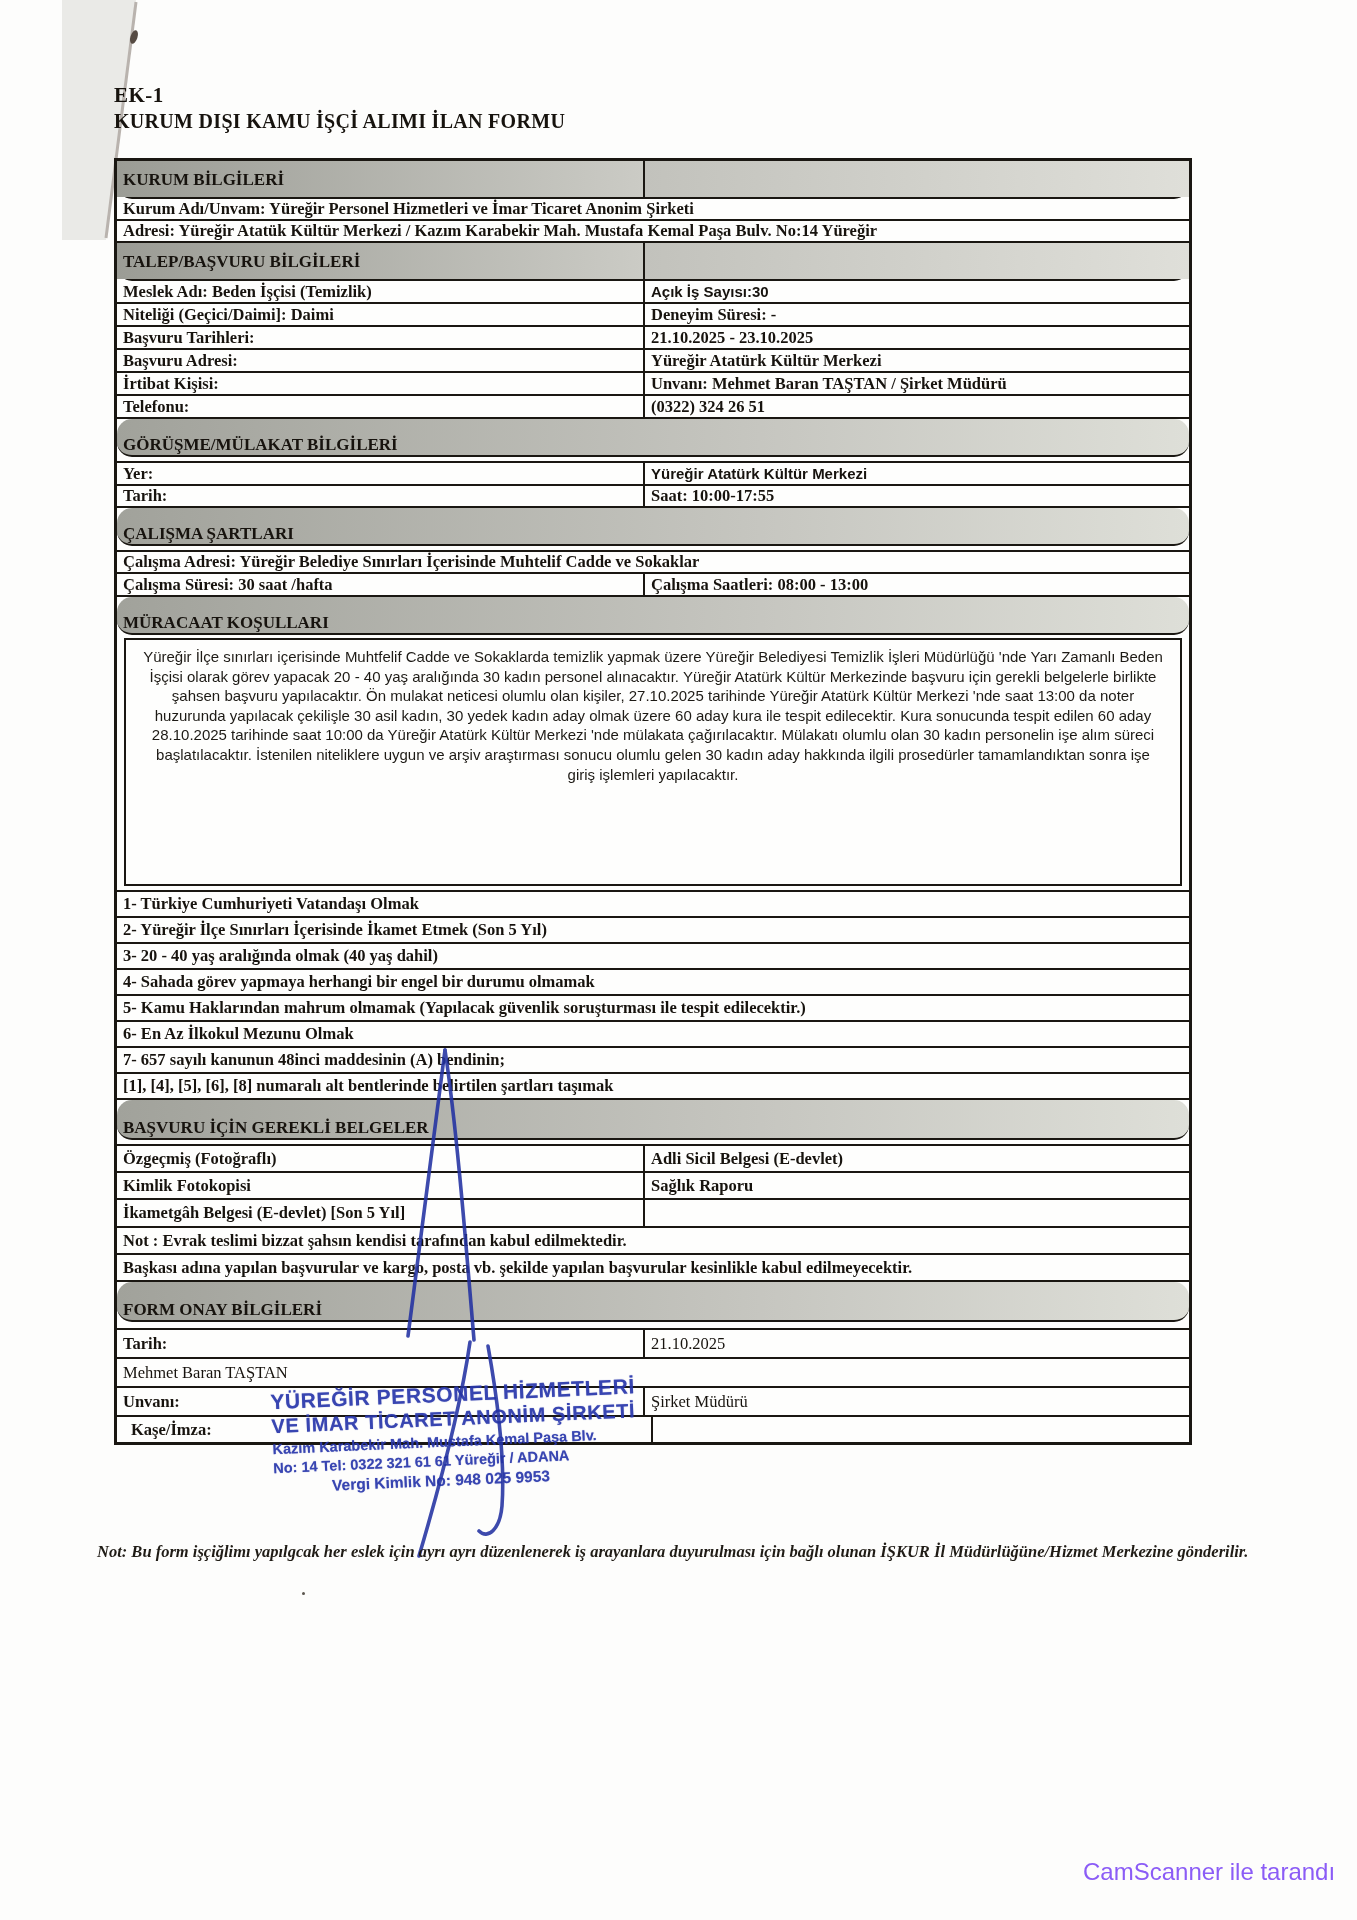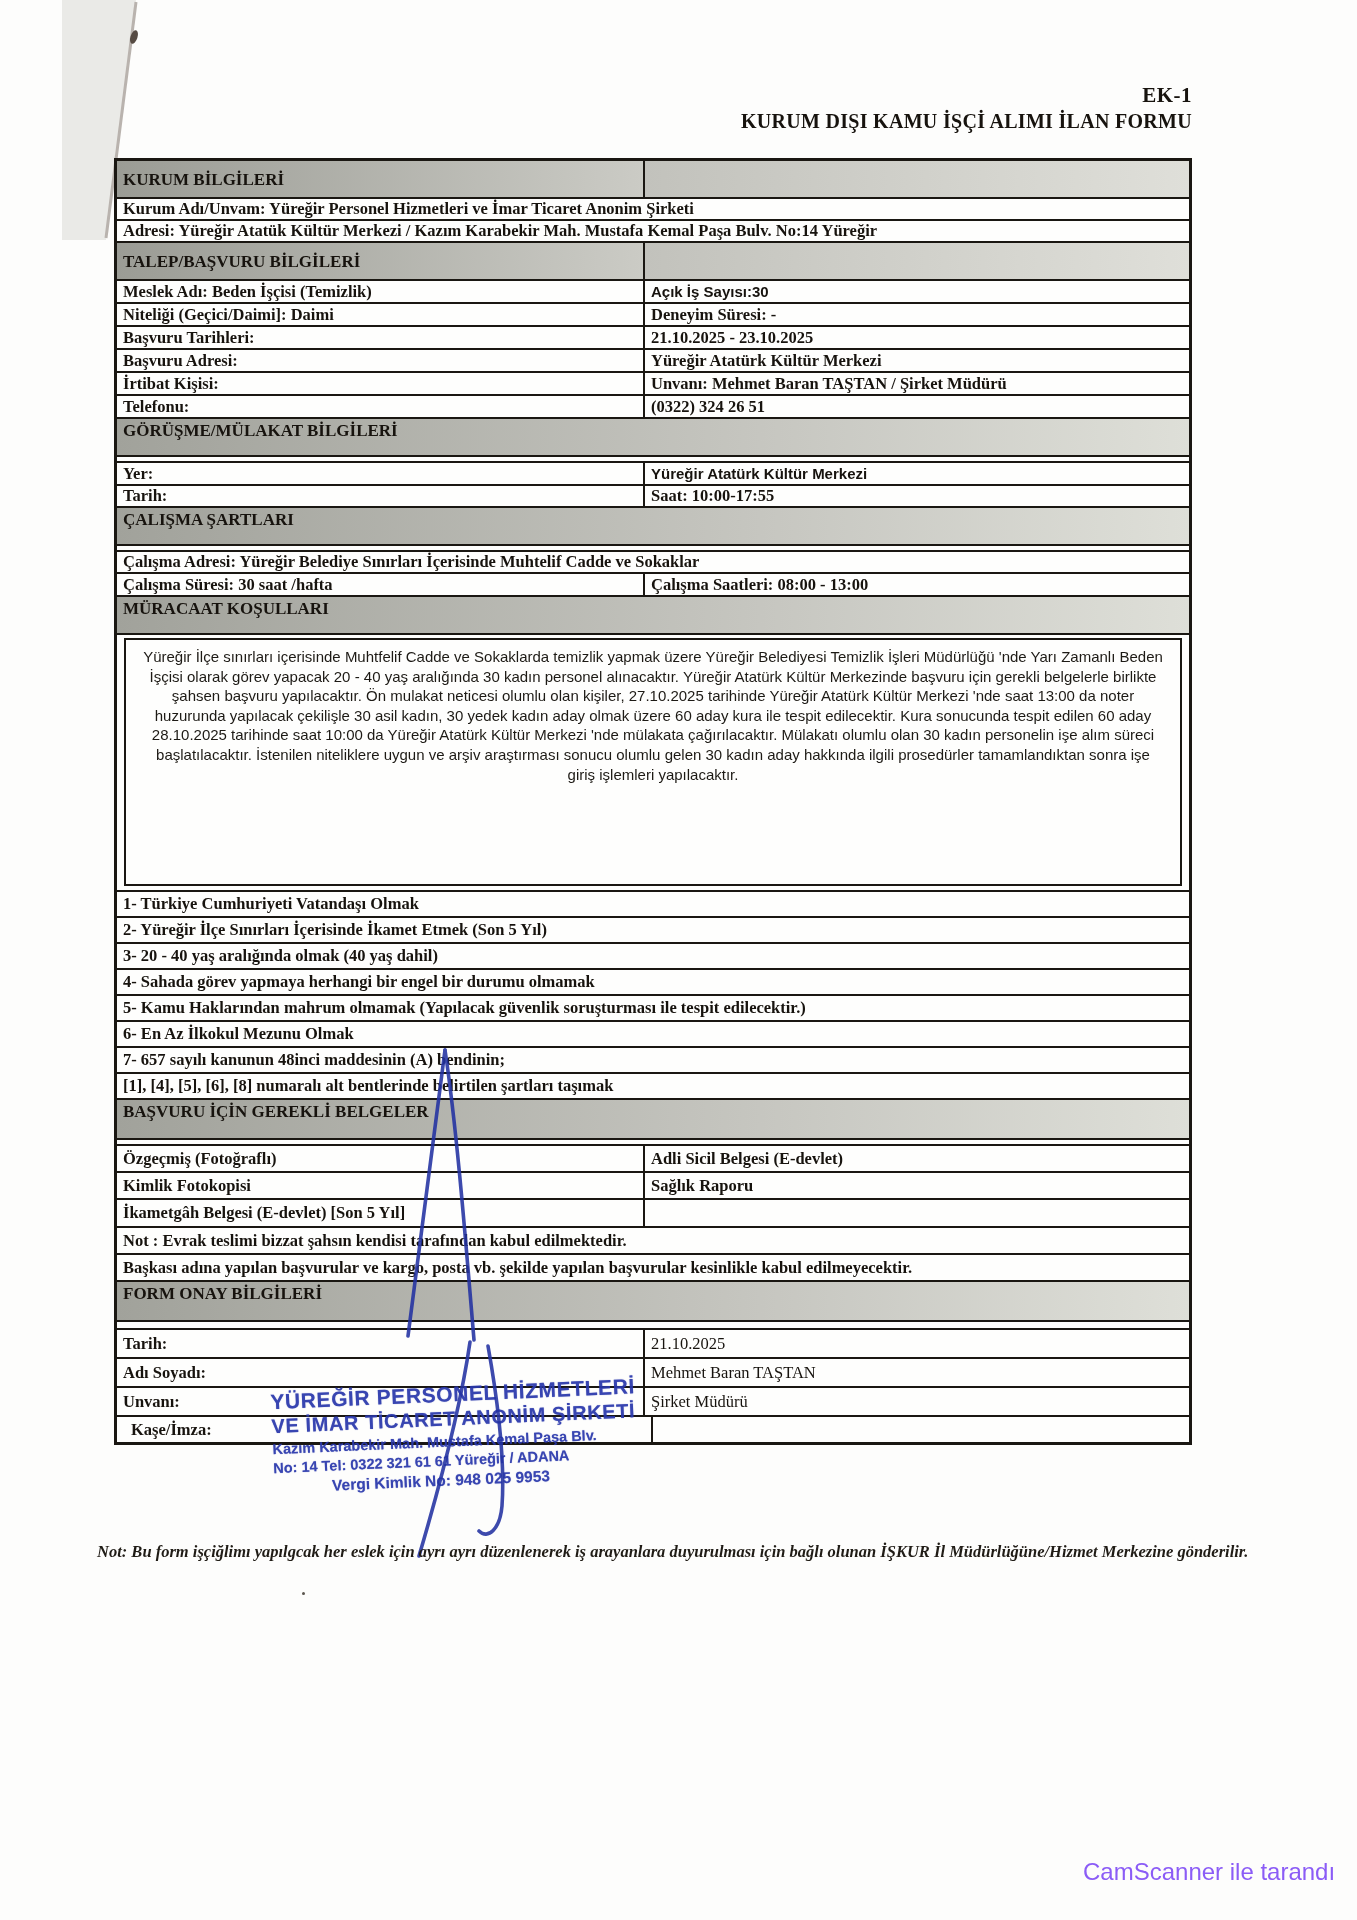--- a/index.html
+++ b/index.html
@@ -6,21 +6,21 @@
     --bc:#1a1712;
     --tc:#17130e;
   }
   html,body{margin:0;padding:0;background:#ffffff;}
   #page{
     position:relative;width:1357px;height:1920px;margin:0 auto;
     background:#fdfdfc;overflow:hidden;
     font-family:"Liberation Serif",serif;color:var(--tc);
   }
   
-  .title-block{position:absolute;left:114px;top:82px;width:1078px;text-align:right;}
+  .title-block{position:absolute;left:114px;top:82px;width:1078px;text-align:left;}
   .doc-code{font:bold 21px/26px "Liberation Serif",serif;letter-spacing:.5px;}
   .doc-title{font:bold 20px/27px "Liberation Serif",serif;letter-spacing:.3px;}
 
   
   .form-table{
     position:absolute;left:114px;top:158px;width:1078px;
     border:3px solid var(--bc);box-sizing:border-box;background:#fefefd;
   }
   .t-row{display:flex;box-sizing:border-box;border-bottom:2px solid var(--bc);align-items:center;}
   .t-row.nb{border-bottom:none;padding-left:8px;}
@@ -29,21 +29,21 @@
   .h6{height:6px;}.h8{height:8px;}.h22{height:22px;}.h23{height:23px;}.h25{height:25px;}
   .h26{height:26px;}.h27{height:27px;}.h28{height:28px;}.h29{height:29px;}
   .h38{height:38px;}.h40{height:40px;}
 
   .lbl{font:bold 16.5px "Liberation Serif",serif;padding:0 6px;white-space:nowrap;}
   .val-serif{font:bold 16.5px "Liberation Serif",serif;padding:0 6px;white-space:nowrap;}
   .val-serif-reg{font:16.5px "Liberation Serif",serif;padding:0 6px;white-space:nowrap;}
   .val-sans{font:15px "Liberation Sans",sans-serif;padding:0 6px;white-space:nowrap;}
   .val-sans-b{font:bold 15px "Liberation Sans",sans-serif;padding:0 6px;white-space:nowrap;}
 
-  .band{background:linear-gradient(90deg,#a1a29b 0%,#c6c6c0 60%,#dedfd8 100%);align-items:flex-start;}
+  .band{background:linear-gradient(90deg,#a1a29b 0%,#c6c6c0 60%,#dedfd8 100%);align-items:flex-end;border-radius:15px;}
   .band .lbl{font:bold 17px "Liberation Serif",serif;padding-top:2px;}
   .band .cl{border-right:2px solid var(--bc);background:linear-gradient(90deg,#9b9c95 0%,#cbcbc5 100%);}
   .band .cr{background:linear-gradient(90deg,#c2c2bc 0%,#dfdfd9 100%);}
 
   .pwrap{display:block;height:257px;padding:3px 7px 0 7px;box-sizing:border-box;}
   .pbox{
     border:2px solid var(--bc);height:248px;box-sizing:border-box;
     padding:7px 16px 0 16px;
     font:15px/19.6px "Liberation Sans",sans-serif;color:#1d1a15;text-align:center;
   }
@@ -268,23 +268,20 @@
     <div class="t-row h8"></div>
     <div class="t-row h29">
       <div class="cl">
           <span class="lbl">Tarih:</span>
         </div>
       <div class="cr">
           <span class="val-serif-reg">21.10.2025</span>
         </div>
     </div>
     <div class="t-row h29">
-      <div class="cl">
-          <span class="lbl">Adı Soyadı:</span>
-        </div>
       <div class="cr">
           <span class="val-serif-reg">Mehmet Baran TAŞTAN</span>
         </div>
     </div>
     <div class="t-row h29">
       <div class="cl">
           <span class="lbl">Unvanı:</span>
         </div>
       <div class="cr">
           <span class="val-serif-reg">Şirket Müdürü</span>

